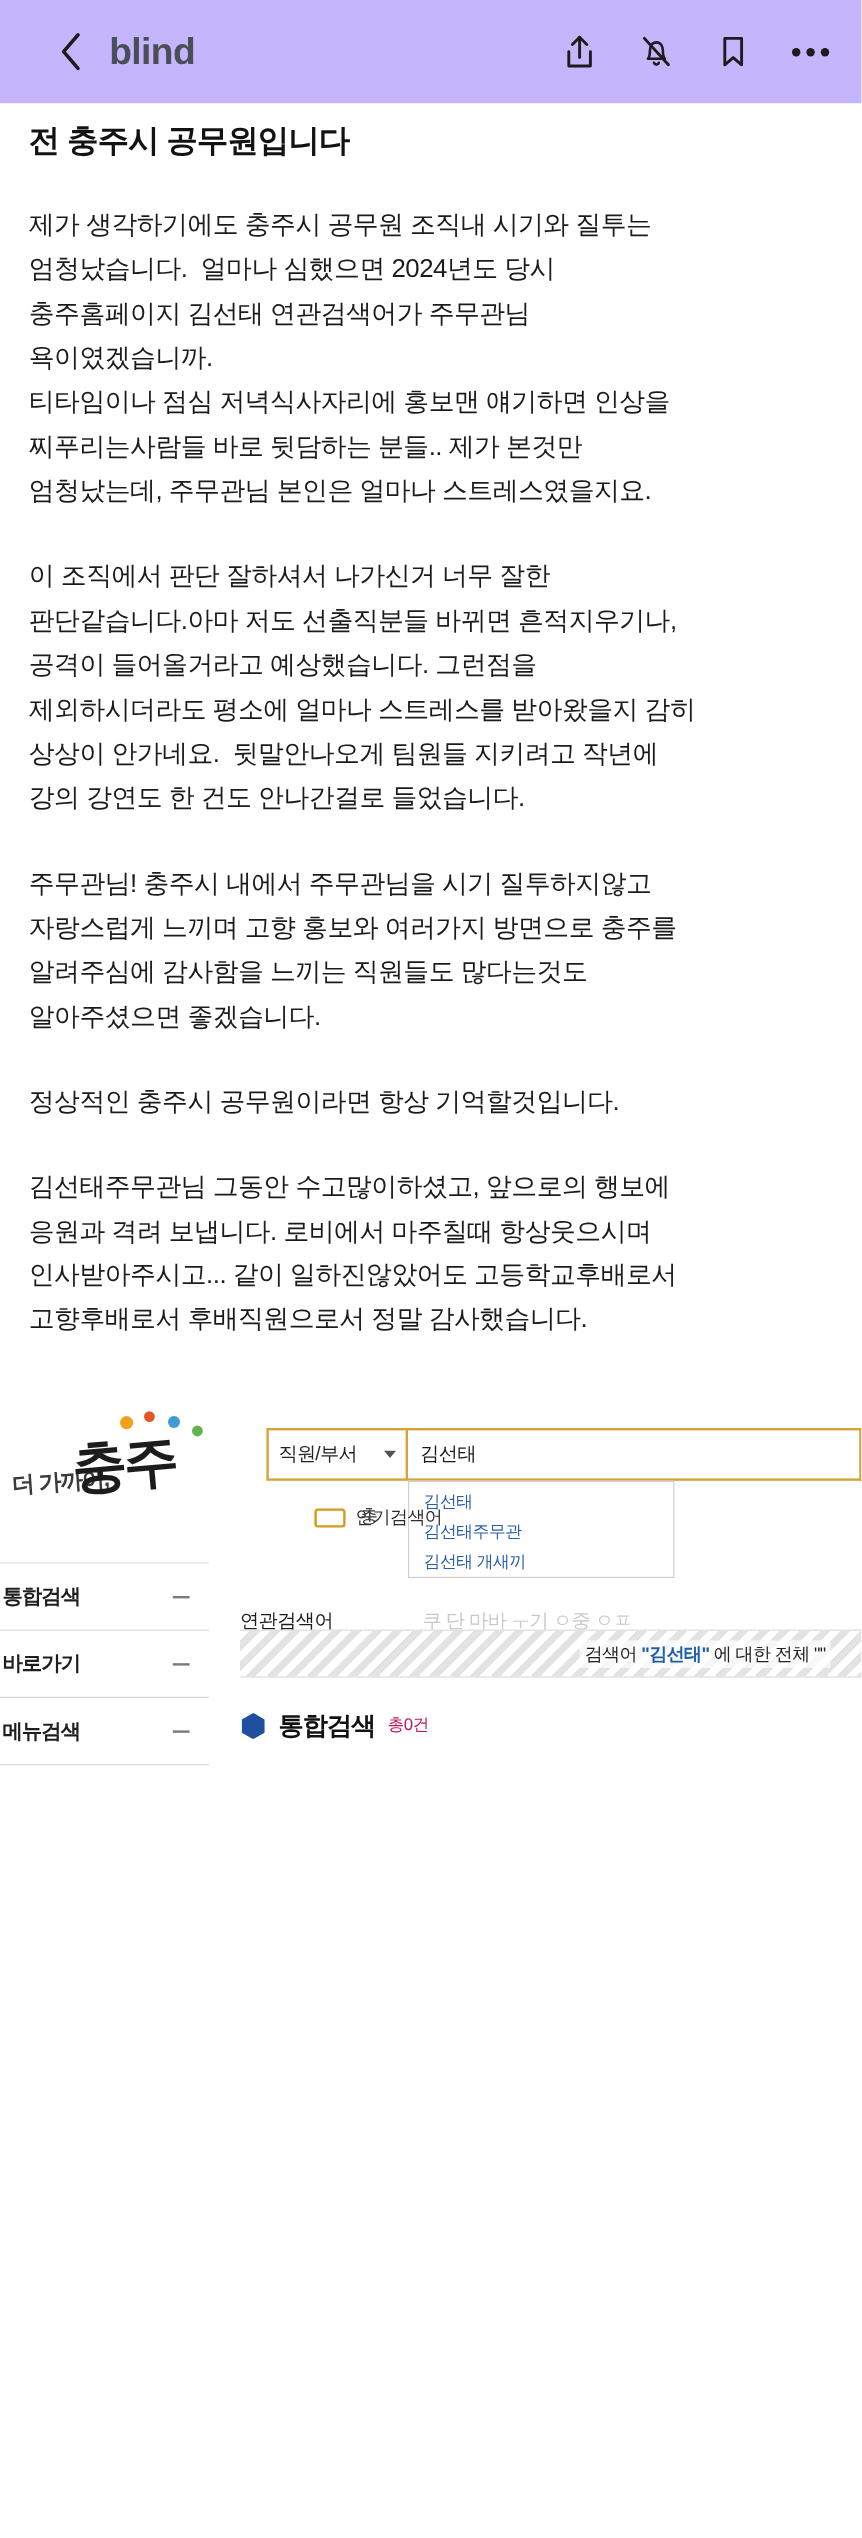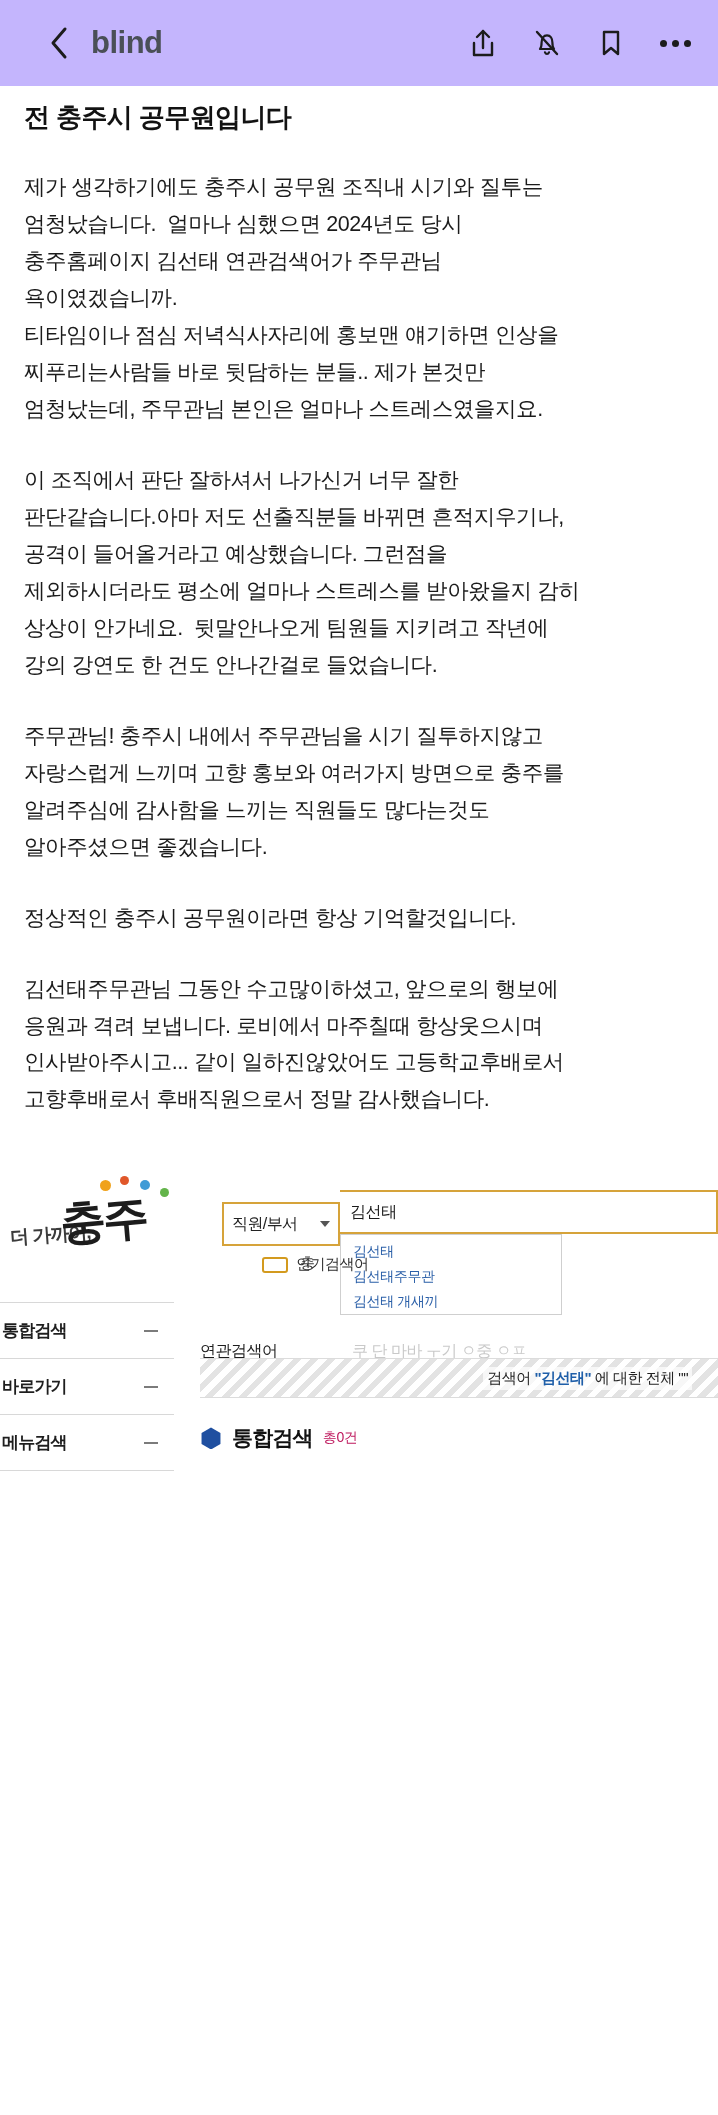--- a/index.html
+++ b/index.html
@@ -174,21 +174,21 @@
     left: 300px;
     top: 92px;
     font-size: 15px;
     color: #3a3a3a;
   }
 
   
   .sel-box {
     position: absolute;
     left: 222px;
-    top: 40px;
+    top: 28px;
     width: 118px;
     height: 44px;
     border: 2px solid #d6a33a;
     background: #ffffff;
     box-sizing: border-box;
     display: flex;
     align-items: center;
     padding: 0 8px;
   }
   .sel-box .sel-label {

